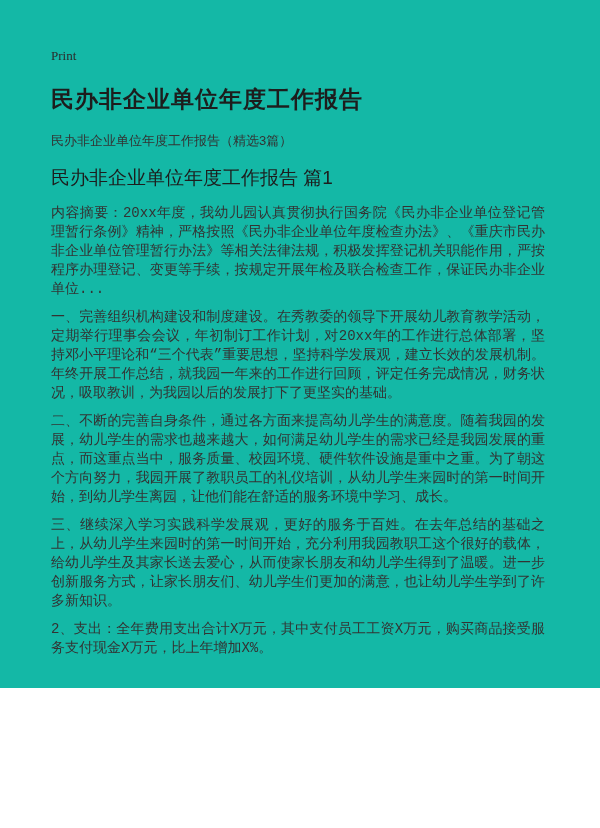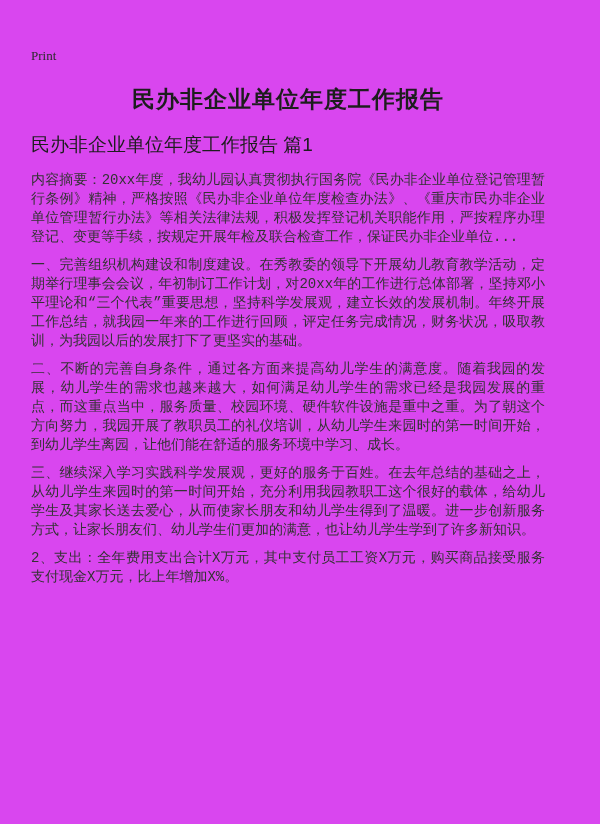--- a/index.html
+++ b/index.html
@@ -4,37 +4,37 @@
 <style>
   * { margin: 0; padding: 0; box-sizing: border-box; }
   html, body {
     width: 600px;
     background: #ffffff;
     font-family: "Liberation Serif", "DejaVu Serif", serif;
   }
   .page {
     position: relative;
     width: 600px;
-    height: 824px;
-    background: #d946ef;
-    padding: 46px 55px 20px 31px;
+    height: 688px;
+    background: #14b8a6;
+    padding: 46px 55px 20px 51px;
     overflow: hidden;
   }
   .print-link {
     font-size: 13px;
     color: #2b2b2b;
     margin-bottom: 18px;
     cursor: pointer;
     display: inline-block;
   }
   .doc-title {
     font-size: 23px;
     font-weight: bold;
     color: #1d1d1d;
-    text-align: center;
+    text-align: left;
     letter-spacing: 1px;
     margin-top: 2px;
     margin-bottom: 17px;
     font-family: "Liberation Sans", "DejaVu Sans", sans-serif;
   }
   .doc-subtitle {
     font-size: 13px;
     color: #333333;
     margin-bottom: 15px;
     font-family: "Liberation Sans", "DejaVu Sans", sans-serif;
@@ -57,20 +57,21 @@
 </style>
 </head>
 <body>
 
 <div class="page">
 
   <div class="print-link">Print</div>
 
   <h1 class="doc-title">民办非企业单位年度工作报告</h1>
 
+  <div class="doc-subtitle">民办非企业单位年度工作报告（精选3篇）</div>
 
   <h2 class="section-heading">民办非企业单位年度工作报告 篇1</h2>
 
   <div class="body-text">
     <p>内容摘要：20xx年度，我幼儿园认真贯彻执行国务院《民办非企业单位登记管理暂行条例》精神，严格按照《民办非企业单位年度检查办法》、《重庆市民办非企业单位管理暂行办法》等相关法律法规，积极发挥登记机关职能作用，严按程序办理登记、变更等手续，按规定开展年检及联合检查工作，保证民办非企业单位...</p>
     <p>一、完善组织机构建设和制度建设。在秀教委的领导下开展幼儿教育教学活动，定期举行理事会会议，年初制订工作计划，对20xx年的工作进行总体部署，坚持邓小平理论和“三个代表”重要思想，坚持科学发展观，建立长效的发展机制。年终开展工作总结，就我园一年来的工作进行回顾，评定任务完成情况，财务状况，吸取教训，为我园以后的发展打下了更坚实的基础。</p>
     <p>二、不断的完善自身条件，通过各方面来提高幼儿学生的满意度。随着我园的发展，幼儿学生的需求也越来越大，如何满足幼儿学生的需求已经是我园发展的重点，而这重点当中，服务质量、校园环境、硬件软件设施是重中之重。为了朝这个方向努力，我园开展了教职员工的礼仪培训，从幼儿学生来园时的第一时间开始，到幼儿学生离园，让他们能在舒适的服务环境中学习、成长。</p>
     <p>三、继续深入学习实践科学发展观，更好的服务于百姓。在去年总结的基础之上，从幼儿学生来园时的第一时间开始，充分利用我园教职工这个很好的载体，给幼儿学生及其家长送去爱心，从而使家长朋友和幼儿学生得到了温暖。进一步创新服务方式，让家长朋友们、幼儿学生们更加的满意，也让幼儿学生学到了许多新知识。</p>
     <p>2、支出：全年费用支出合计X万元，其中支付员工工资X万元，购买商品接受服务支付现金X万元，比上年增加X%。</p>
   </div>

